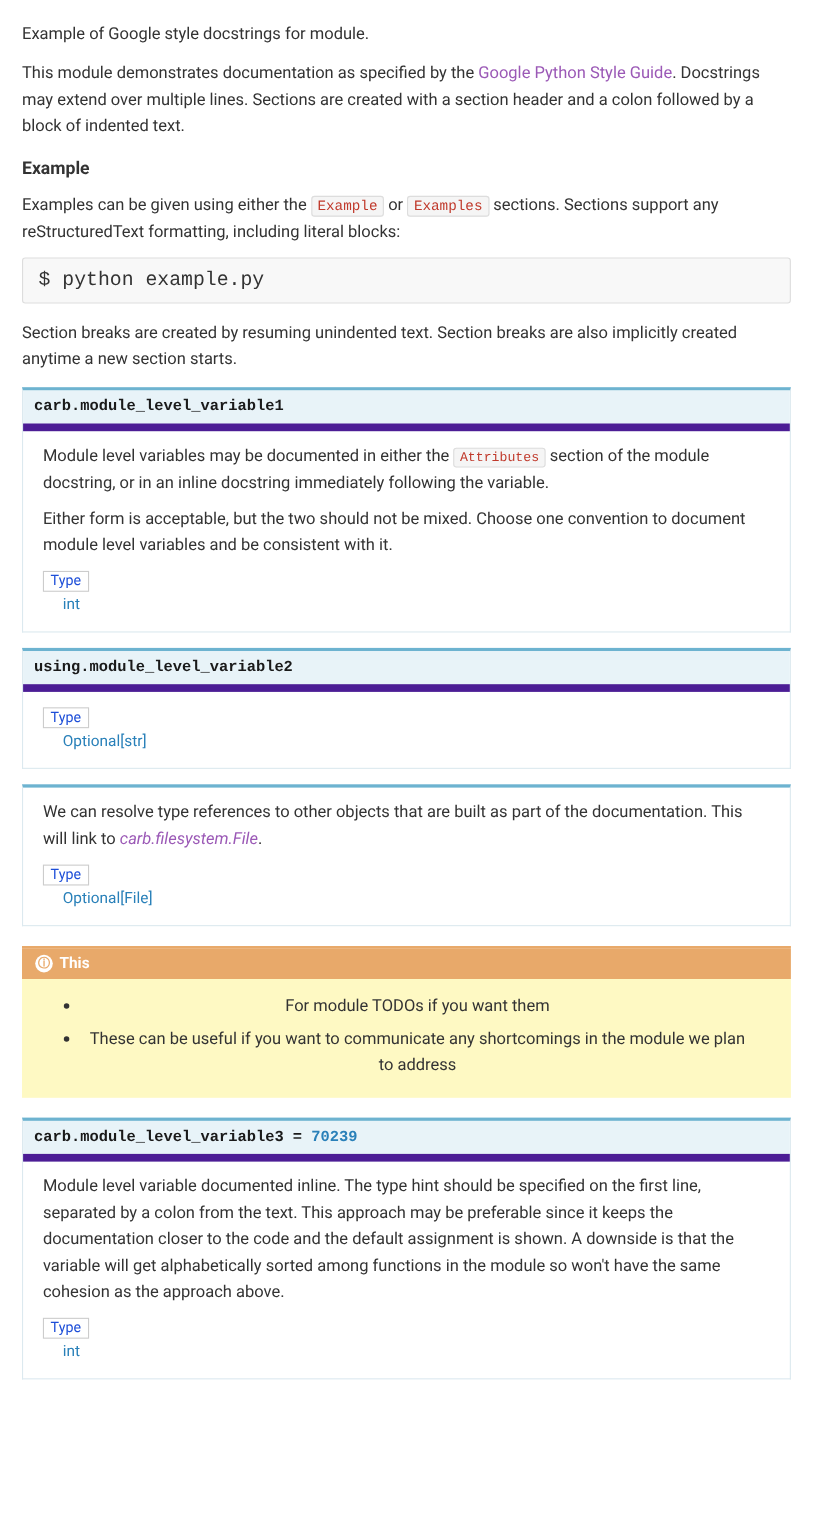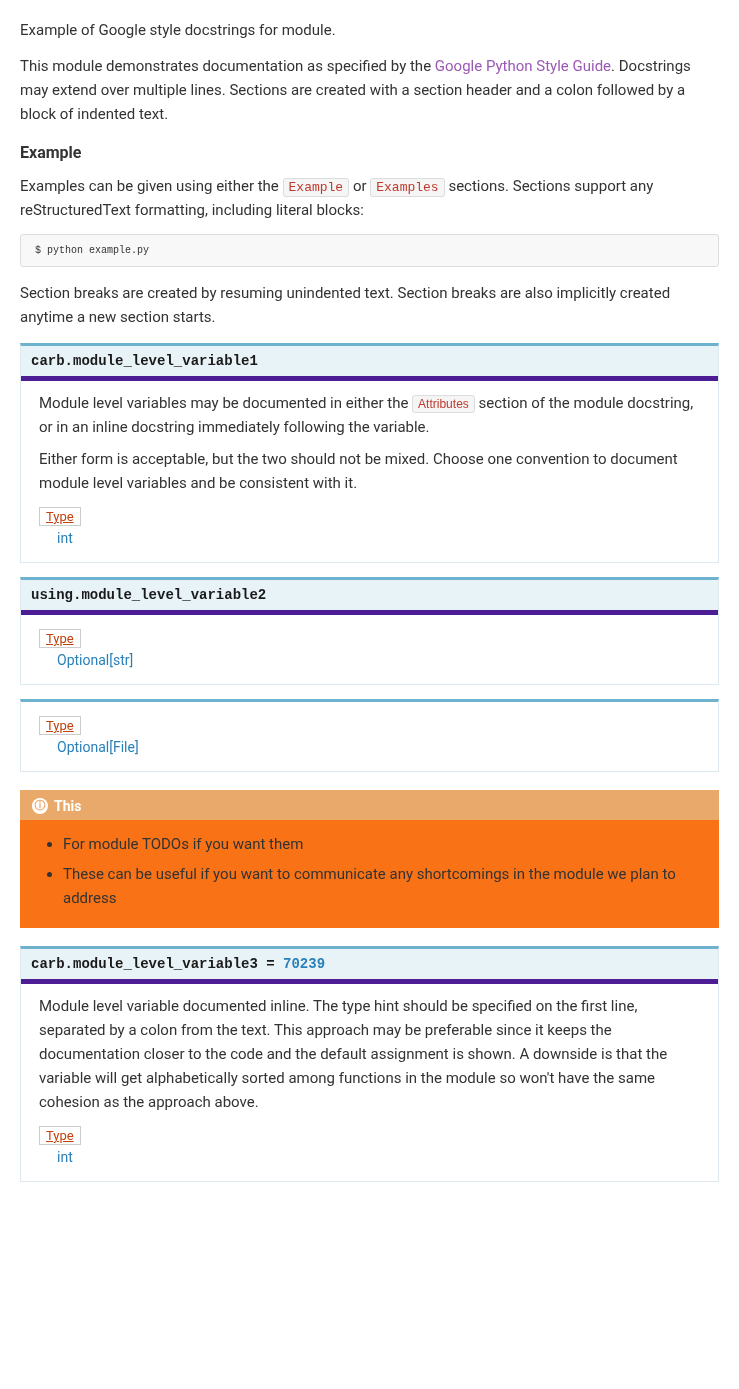--- a/index.html
+++ b/index.html
@@ -27,72 +27,71 @@
       font-size: 13px;
       color: #c0392b;
     }
     .code-block {
       background: #f8f8f8;
       border: 1px solid #ddd;
       border-radius: 3px;
       padding: 10px 14px;
       margin: 10px 0 14px 0;
       font-family: "Courier New", Courier, monospace;
-      font-size: 10px;
+      font-size: 18px;
       color: #333;
     }
     .variable-block {
       margin: 14px 0;
       border-top: 3px solid #6db3d0;
       border-bottom: 1px solid #dce9ef;
       border-left: 1px solid #dce9ef;
       border-right: 1px solid #dce9ef;
     }
     .variable-header {
       background: #e8f3f8;
       padding: 7px 10px;
       font-family: "Courier New", Courier, monospace;
       font-size: 14px;
       color: #1a1a1a;
       font-weight: 600;
-      border-bottom: 5px solid #4c1d95;
+      border-bottom: 7px solid #4c1d95;
     }
     .variable-header .var-value {
       color: #2980b9;
       font-weight: 600;
     }
     .variable-body {
       padding: 10px 18px 12px 18px;
     }
     .variable-body p {
       margin-bottom: 8px;
     }
     .type-label {
       display: inline-block;
       border: 1px solid #ccc;
       padding: 1px 6px;
       font-size: 13px;
-      color: #c2410c;
+      color: #1d4ed8;
       margin-bottom: 4px;
       margin-top: 4px;
-      text-decoration: underline;
     }
     .type-value {
       padding-left: 18px;
       color: #2980b9;
       font-size: 14px;
       margin-bottom: 4px;
     }
     .type-value a { color: #2980b9; }
     code.inline-attrs {
       background: #f5f5f5;
       border: 1px solid #ddd;
       border-radius: 3px;
       padding: 1px 5px;
-      font-family: Liberation Sans, sans-serif;
+      font-family: Liberation Mono, monospace;
       font-size: 12px;
       color: #c0392b;
     }
     .todo-block {
       margin: 18px 0;
       border-top: 2px solid #e8a96a;
     }
     .todo-header {
       background: #e8a96a;
       padding: 6px 12px;
@@ -109,22 +108,23 @@
       height: 16px;
       background: #fff;
       color: #e8a96a;
       border-radius: 50%;
       font-size: 11px;
       font-weight: 900;
       text-align: center;
       line-height: 16px;
     }
     .todo-body {
-      background: #f97316;
-      padding: 12px 23px;
+      background: #fef9c3;
+      padding: 12px 34px;
+      text-align: center;
     }
     .todo-body ul {
       padding-left: 20px;
     }
     .todo-body ul li {
       margin-bottom: 6px;
       line-height: 1.6;
     }
   </style>
 </head>
@@ -173,20 +173,23 @@
       <span class="type-label">Type</span>
       <div class="type-value">
         <a href="#">Optional[<span style="color:#2980b9;">str</span>]</a>
       </div>
     </div>
   </div>
 </div>
 
 <div class="variable-block">
   <div class="variable-body">
+    <p>
+      <span>We can resolve type references to other objects that are built as part of the documentation. This will link to </span><em><a href="#">carb.filesystem.File</a></em><span>.</span>
+    </p>
     <div>
       <span class="type-label">Type</span>
       <div class="type-value">
         Optional[<a href="#" style="color:#2980b9;margin-top:12px;">File</a>]
       </div>
     </div>
   </div>
 </div>
 
 <div class="todo-block">

